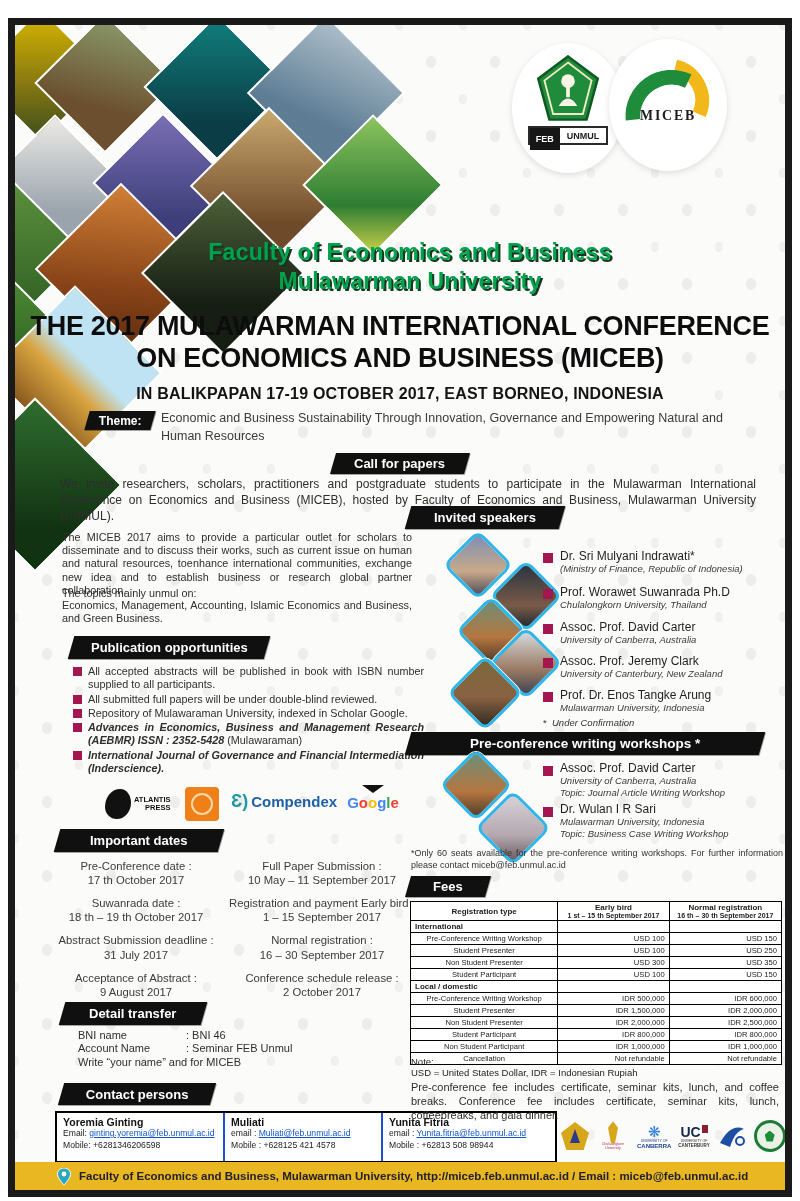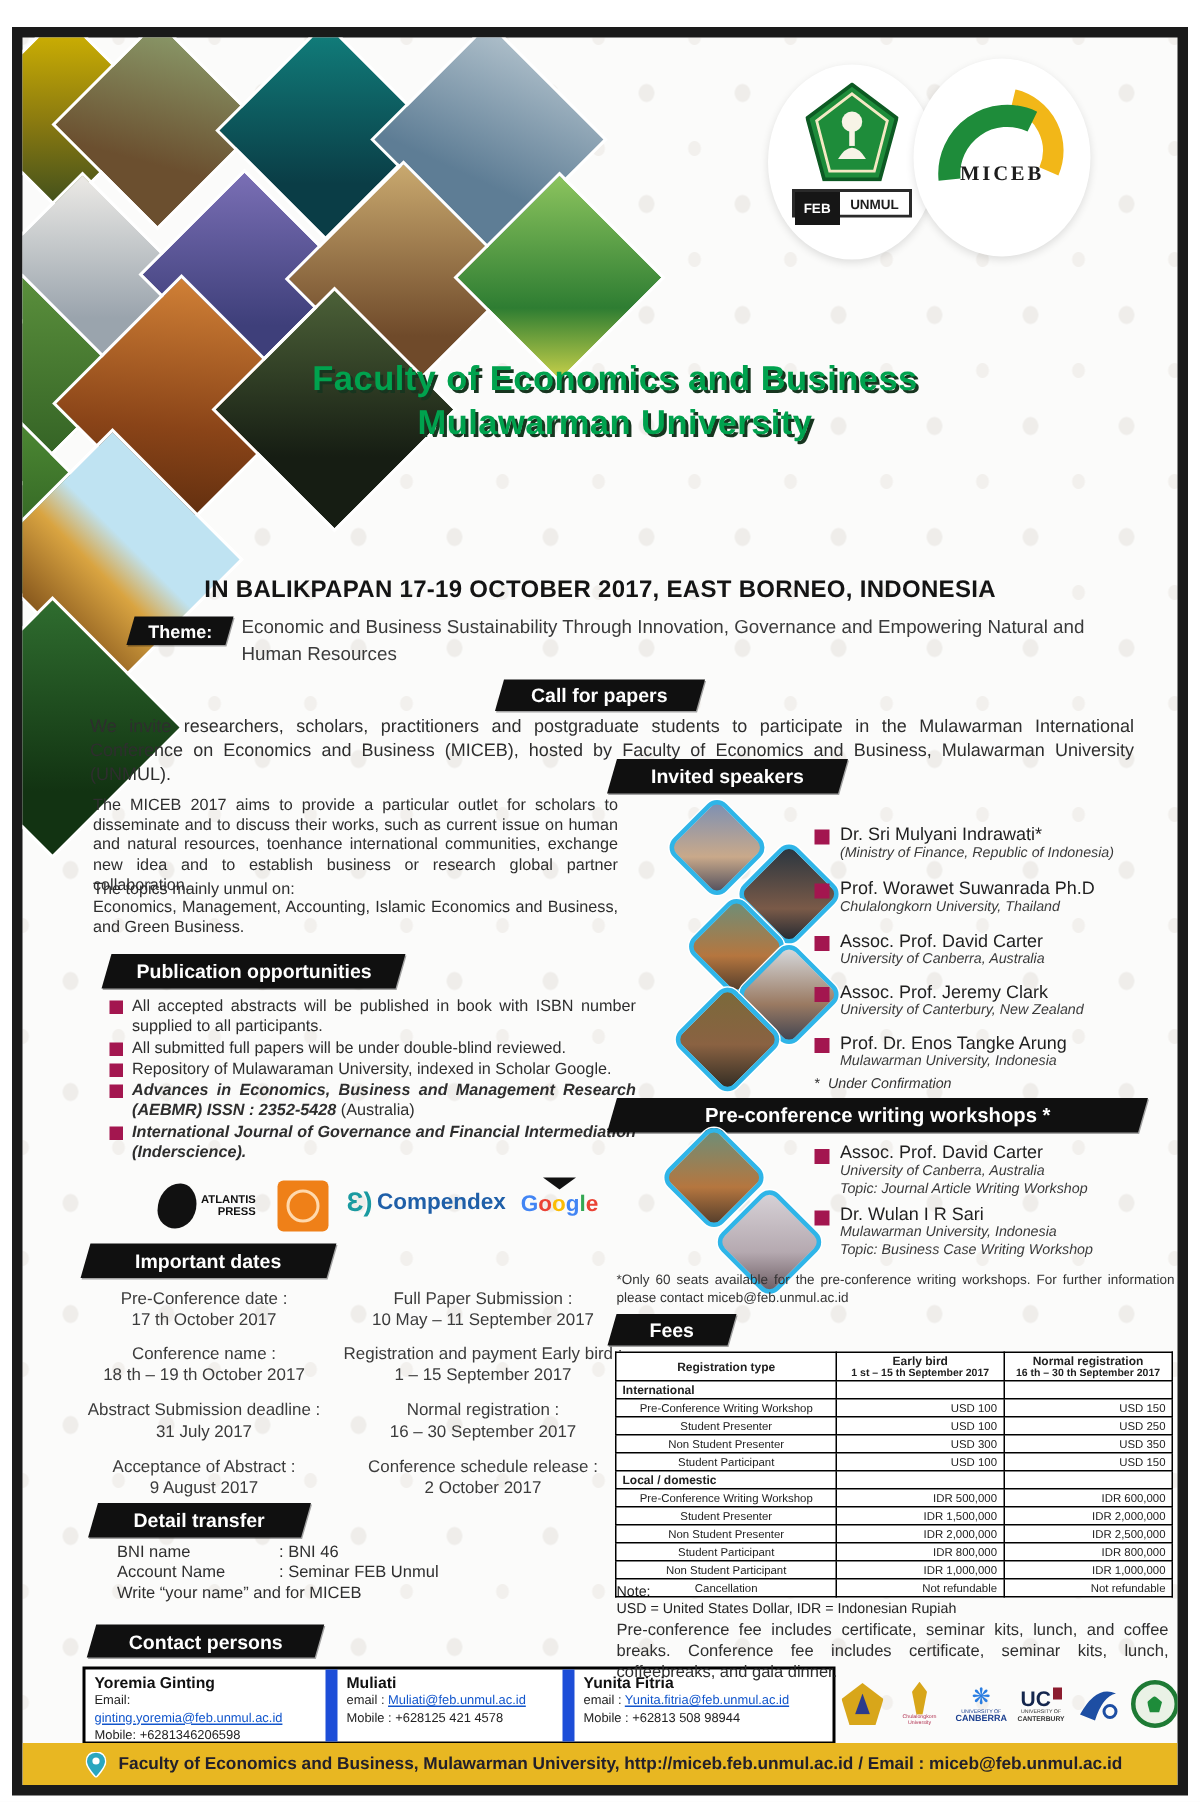--- a/index.html
+++ b/index.html
@@ -21,21 +21,21 @@
   .para{color:#2e2e2e;text-align:justify;}
   .spk-name{font-size:12px;color:#1f1f1f;}
   .spk-aff{font-size:9.5px;font-style:italic;color:#3a3a3a;line-height:1.25;}
   table.fees{border-collapse:collapse;background:#fff;}
   table.fees td,table.fees th{border:1px solid #000;color:#222;padding:1px 4px;}
   table.fees th{font-size:8px;text-align:center;font-weight:bold;}
   table.fees td.lbl{font-size:7.6px;text-align:center;}
   table.fees td.val{font-size:7.6px;text-align:right;}
   table.fees td.sec{font-size:8px;font-weight:bold;text-align:left;}
   .ct{position:absolute;display:flex;border:2px solid #000;background:#fff;}
-  .ct .cell{border-right:8px solid #1d4ed8;padding:3px 6px;box-sizing:border-box;}
+  .ct .cell{border-right:2px solid #1d4ed8;padding:3px 6px;box-sizing:border-box;}
   .ct .cell:last-child{border-right:none;}
   .ct .nm{font-size:10.5px;font-weight:bold;color:#111;}
   .ct .ln{font-size:8.6px;color:#222;line-height:1.35;}
   .link{color:#1155CC;text-decoration:underline;}
   .footer{position:absolute;left:0;bottom:0;width:100%;height:28px;background:#E8B722;display:flex;align-items:center;padding-left:42px;box-sizing:border-box;}
   .footer .txt{font-size:11.5px;font-weight:bold;color:#23202a;margin-left:8px;}
   .datecol{display:flex;flex-direction:column;gap:9px;text-align:center;}
   .datecol .lbl{font-size:11.3px;color:#3b3b3b;line-height:1.25;}
   .ulogos{position:absolute;display:flex;align-items:center;gap:7px;}
   .ulogo{display:flex;flex-direction:column;align-items:center;justify-content:center;}
@@ -83,20 +83,24 @@
       <path d="M12 66 A42 42 0 0 1 72 24" fill="none" stroke="#1e8c3a" stroke-width="16"></path>
       <text x="50" y="66" text-anchor="middle" font-family="Liberation Serif, serif" font-size="15" font-weight="bold" letter-spacing="2" fill="#1d1d1d">MICEB</text>
     </svg>
   </div>
 
   <div class="a faculty" style="left:95px;top:213px;width:600px;">
     <div>Faculty of Economics and Business</div>
     <div>Mulawarman University</div>
   </div>
 
+  <div class="a mtitle" style="left:10px;top:286px;width:750px;">
+    <div>THE 2017 MULAWARMAN INTERNATIONAL CONFERENCE</div>
+    <div>ON ECONOMICS AND BUSINESS (MICEB)</div>
+  </div>
   <div class="a subtitle" style="left:10px;top:360px;width:750px;">IN BALIKPAPAN 17-19 OCTOBER 2017, EAST BORNEO, INDONESIA</div>
 
   <div class="banner" style="left:72px;top:386px;width:66px;height:19px;">
     <span style="font-size:12px;">Theme:</span>
   </div>
   <div class="a" style="left:146px;top:385px;width:566px;font-size:12.5px;line-height:1.4;color:#3a3a3a;">Economic and Business Sustainability Through Innovation, Governance and Empowering Natural and Human Resources</div>
 
   <div class="banner" style="left:318px;top:428px;width:134px;height:21px;">
     <span style="font-size:13px;">Call for papers</span>
   </div>
@@ -117,21 +121,21 @@
   <div class="sq" style="left:58px;top:670px;"></div>
   <div class="a para" style="left:73px;top:668px;width:336px;font-size:10.8px;line-height:1.24;">
     <span>All submitted full papers will be under double-blind reviewed.</span>
   </div>
   <div class="sq" style="left:58px;top:684px;"></div>
   <div class="a para" style="left:73px;top:682px;width:336px;font-size:10.8px;line-height:1.24;">
     <span>Repository of Mulawaraman University, indexed in Scholar Google.</span>
   </div>
   <div class="sq" style="left:58px;top:698px;"></div>
   <div class="a para" style="left:73px;top:696px;width:336px;font-size:10.8px;line-height:1.24;">
-    <b><i><span>Advances in Economics,  Business and  Management  Research (AEBMR) ISSN : 2352-5428</span></i></b><span> (Australia)</span>
+    <b><i><span>Advances in Economics,  Business and  Management  Research (AEBMR) ISSN : 2352-5428</span></i></b><span> (Mulawaraman)</span>
   </div>
   <div class="sq" style="left:58px;top:726px;"></div>
   <div class="a para" style="left:73px;top:724px;width:336px;font-size:10.8px;line-height:1.24;">
     <b><i><span>International Journal of Governance and Financial Intermediation (Inderscience).</span></i></b>
   </div>
 
   <div class="a" style="left:90px;top:760px;width:300px;height:42px;">
     <div class="a" style="left:0;top:4px;display:flex;align-items:center;">
       <div style="width:26px;height:30px;background:#111;border-radius:58% 40% 55% 45%/60% 45% 55% 40%;"></div>
       <div style="margin-left:3px;line-height:1.05;">
@@ -157,21 +161,21 @@
   <div class="banner" style="left:42px;top:804px;width:164px;height:23px;">
     <span style="font-size:13px;">Important dates</span>
   </div>
   <div class="a" style="left:28px;top:834px;width:372px;display:flex;">
     <div class="datecol" style="width:186px;">
       <div>
           <div class="lbl">Pre-Conference date :</div>
           <div class="lbl">17 th October 2017</div>
         </div>
       <div>
-          <div class="lbl">Conference name :</div>
+          <div class="lbl">Suwanrada date :</div>
           <div class="lbl">18 th – 19 th October 2017</div>
         </div>
       <div>
           <div class="lbl">Abstract Submission deadline :</div>
           <div class="lbl">31 July 2017</div>
         </div>
       <div>
           <div class="lbl">Acceptance of Abstract :</div>
           <div class="lbl">9 August 2017</div>
         </div>

